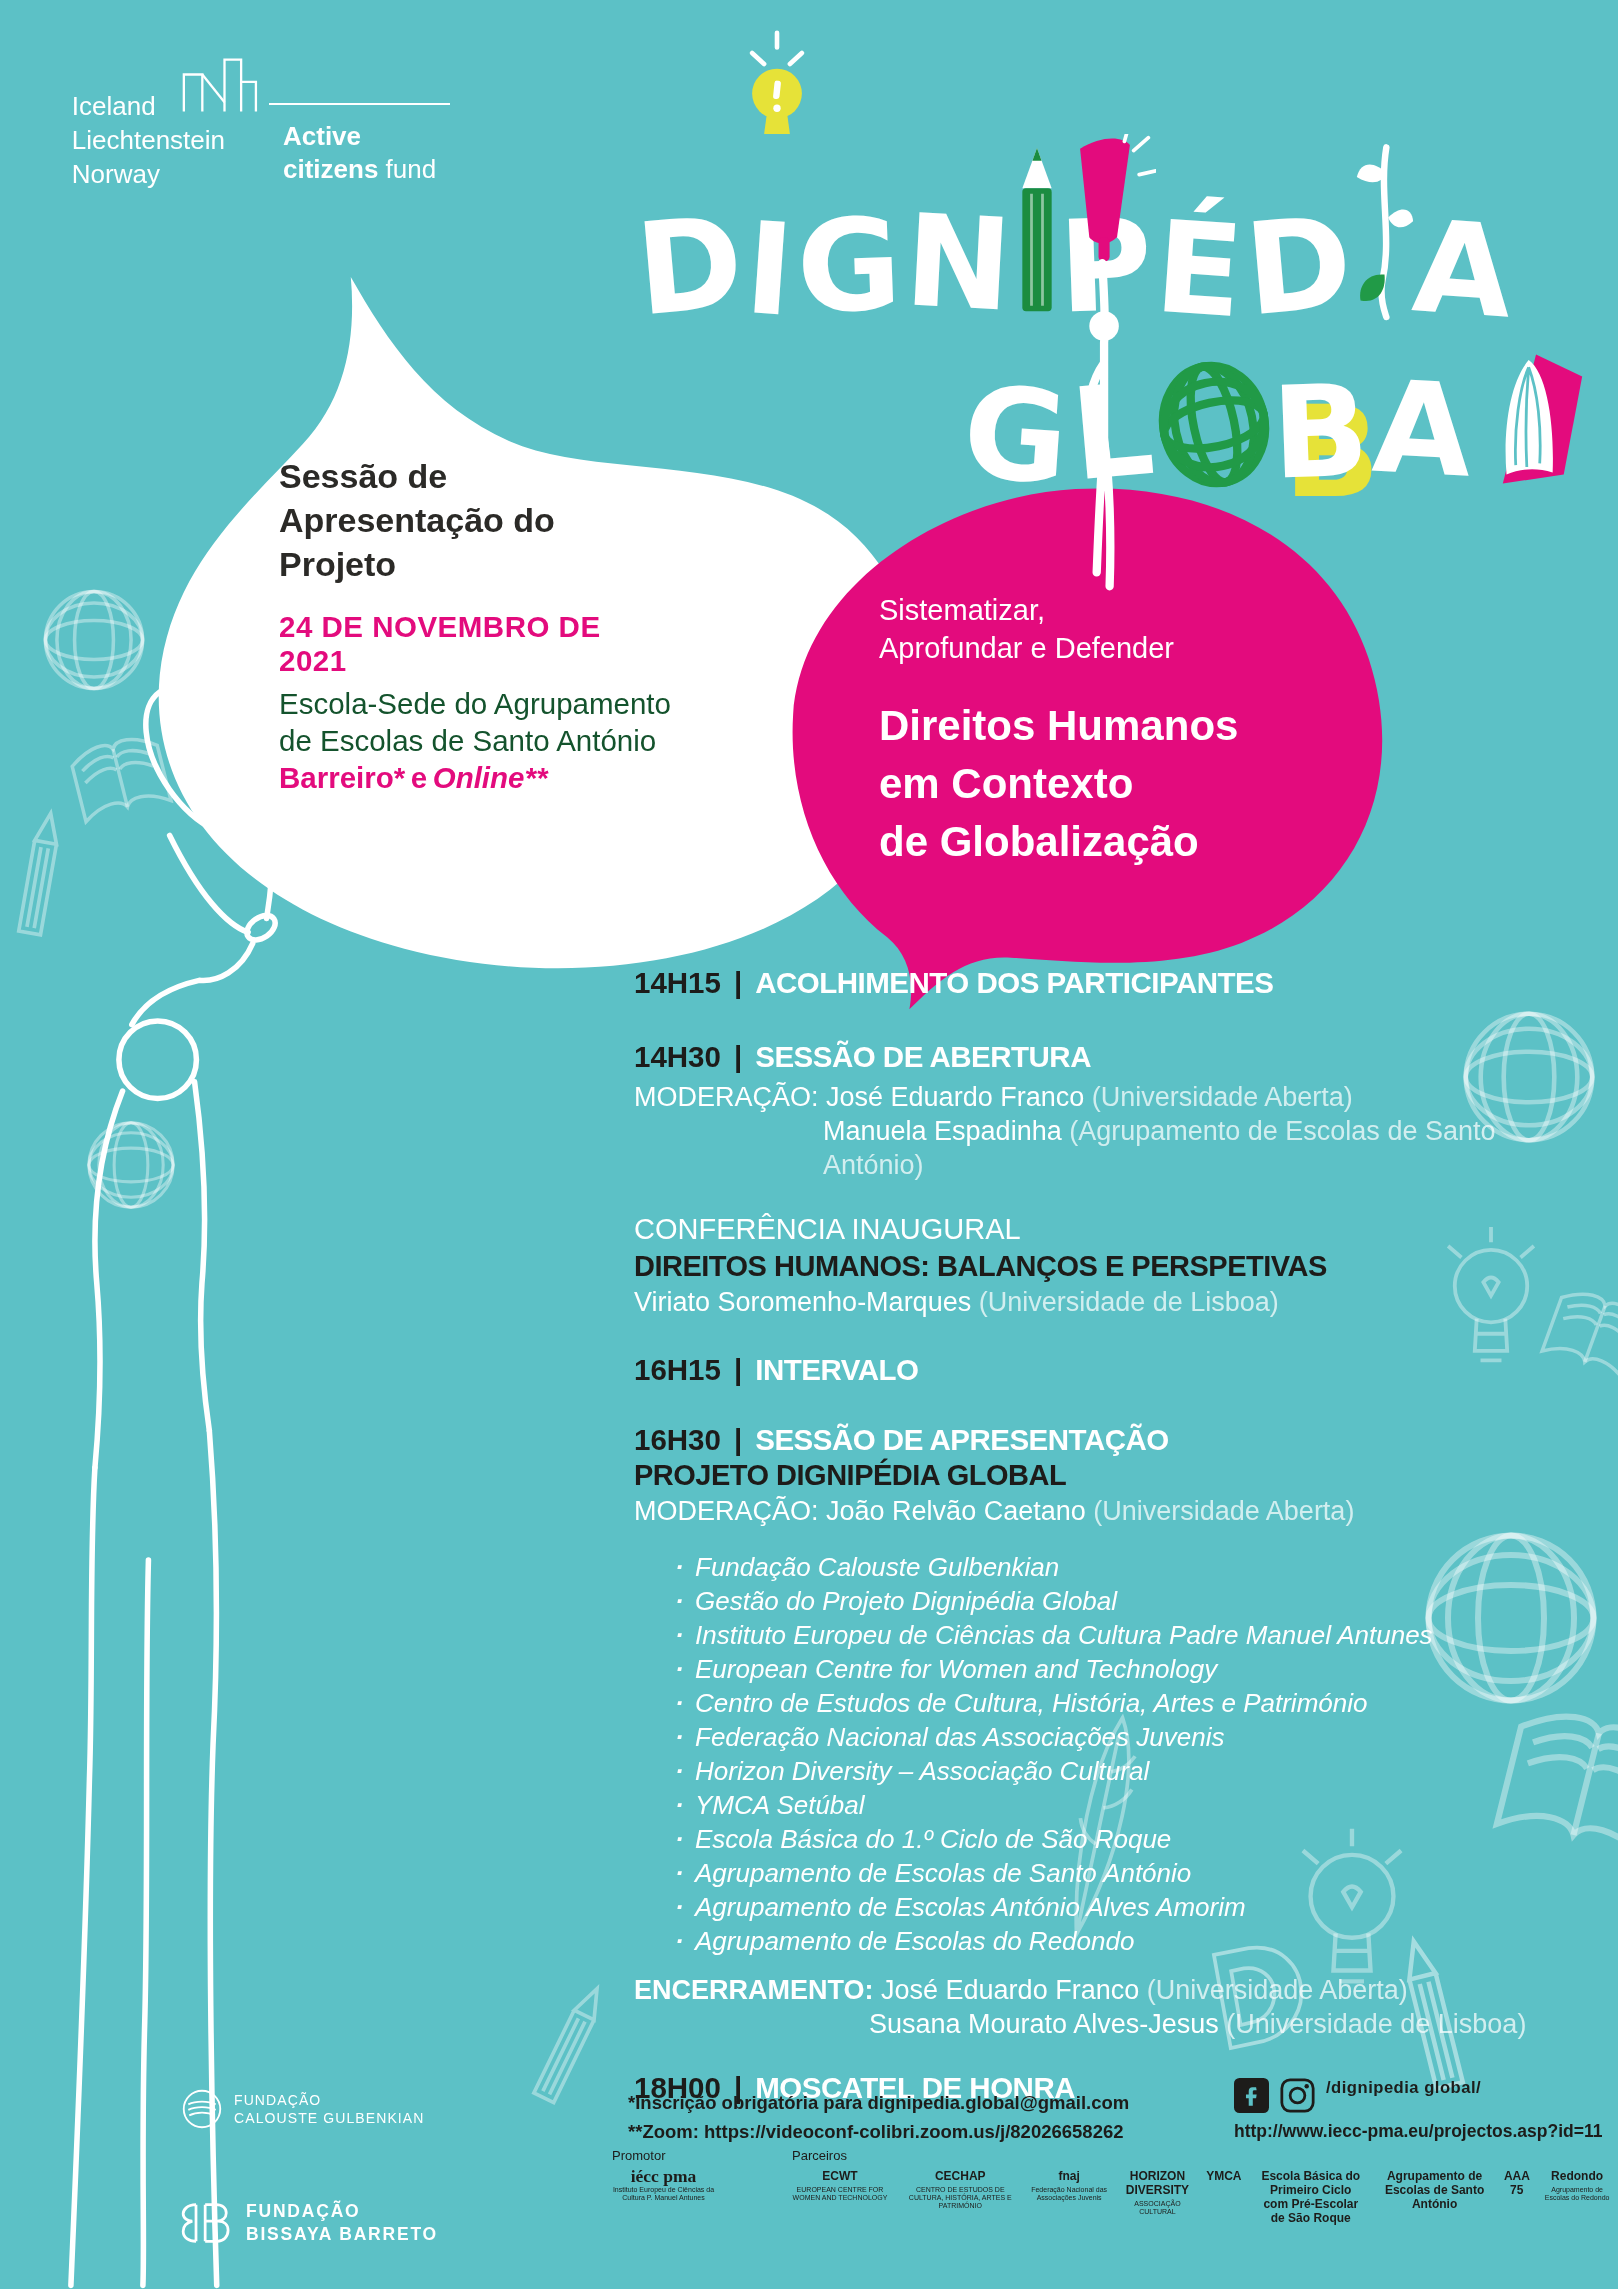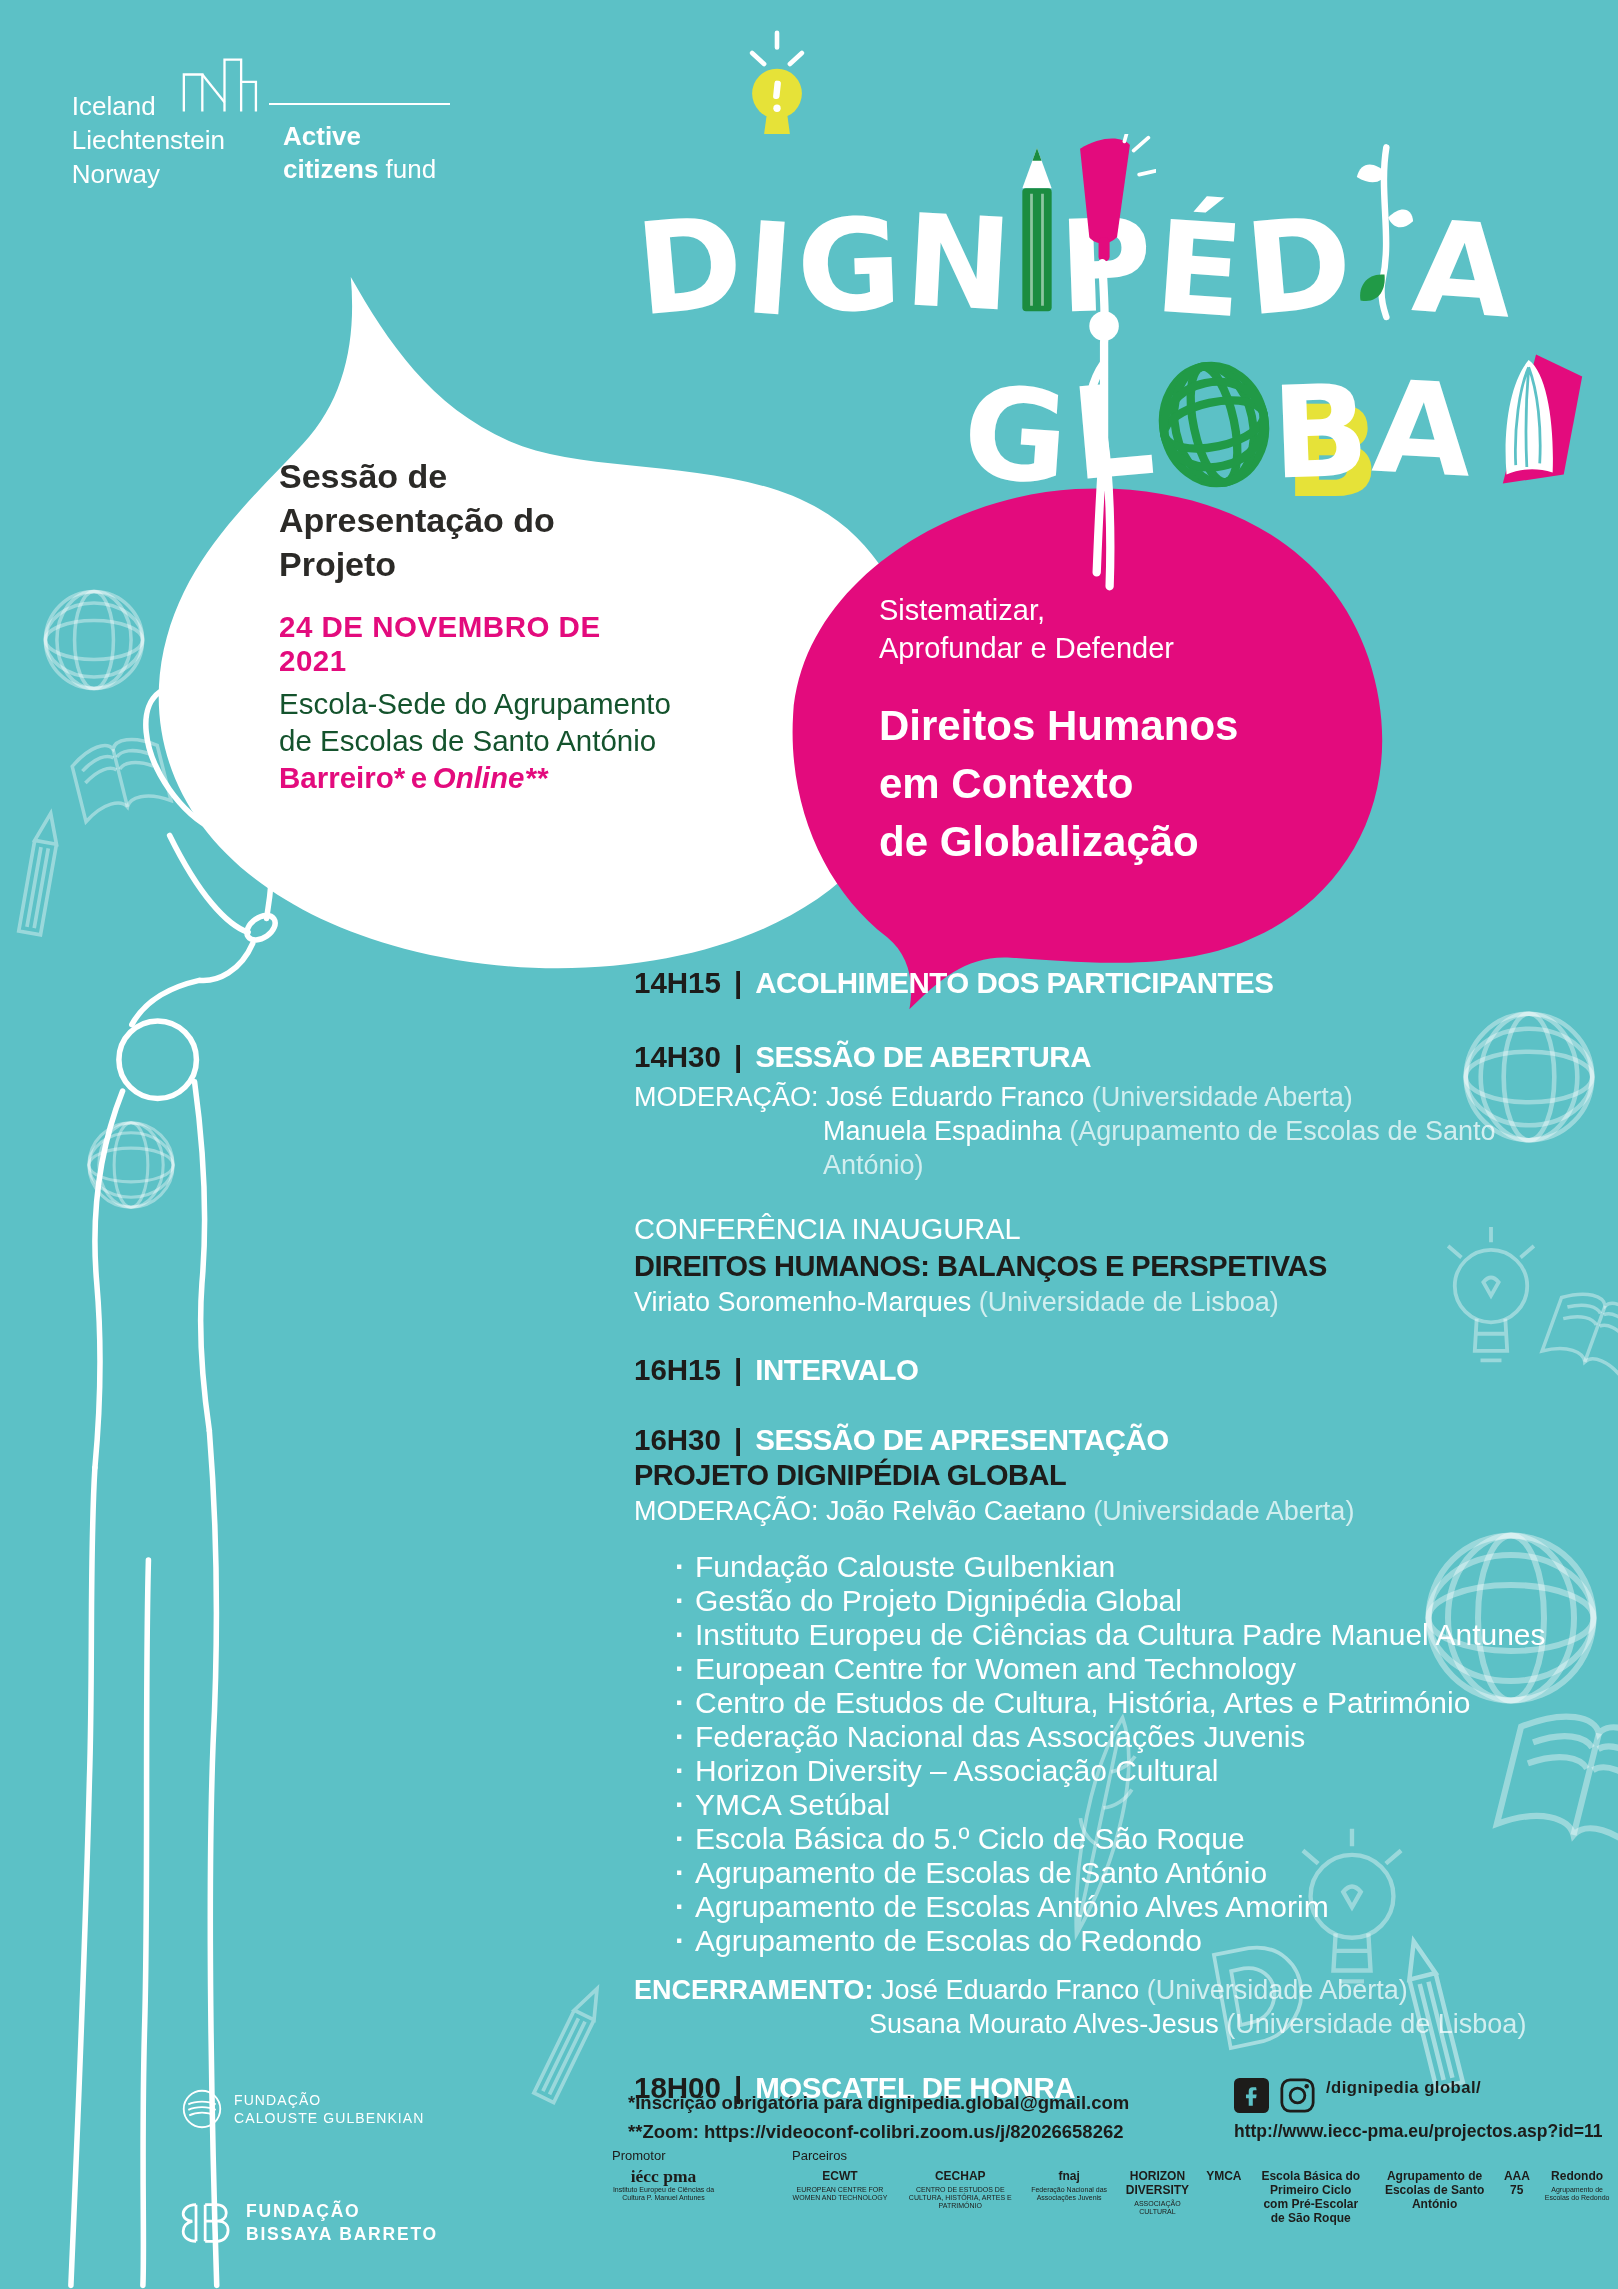--- a/index.html
+++ b/index.html
@@ -46,21 +46,21 @@
   .sched{position:absolute;left:634px;top:965px;width:951px;z-index:2;color:#fff;}
   .trow{font-size:29.5px;line-height:35px;white-space:nowrap;}
   .time{font-weight:800;color:#1d1c1a;}
   .pipe{font-weight:700;color:#1d1c1a;margin:0 13px;}
   .ttl{font-weight:800;color:#fff;letter-spacing:-0.5px;}
   .dttl{font-size:29px;line-height:37px;font-weight:800;color:#1d1c1a;letter-spacing:-0.5px;}
   .mod{font-size:27px;line-height:34px;}
   .org{color:rgba(255,255,255,.72);}
   .kicker{font-size:29px;line-height:37px;font-weight:400;}
   .blist{list-style:none;margin:22px 0 0 0;padding:0 0 0 61px;}
-  .blist li{position:relative;font-size:30px;line-height:34px;font-weight:400;}
+  .blist li{position:relative;font-size:26px;line-height:34px;font-weight:400;font-style:italic;}
   .blist li::before{content:"·";position:absolute;left:-20px;font-weight:800;}
   .lbl{font-weight:800;}
 
   
   .notes{position:absolute;left:628px;top:2088px;font-size:18.5px;line-height:29px;font-weight:700;
          color:#1d1c1a;z-index:2;}
   .grp-label{position:absolute;font-size:13px;color:#1d1c1a;z-index:2;}
   .logo-strip{position:absolute;top:2169px;display:flex;gap:14.8px;align-items:flex-start;z-index:2;}
   .plogo{display:flex;flex-direction:column;align-items:center;text-align:center;max-width:109px;
          color:#1d1c1a;}
@@ -322,21 +322,21 @@
 
     <ul class="blist">
         <li>Fundação Calouste Gulbenkian</li>
         <li>Gestão do Projeto Dignipédia Global</li>
         <li>Instituto Europeu de Ciências da Cultura Padre Manuel Antunes</li>
         <li>European Centre for Women and Technology</li>
         <li>Centro de Estudos de Cultura, História, Artes e Património</li>
         <li>Federação Nacional das Associações Juvenis</li>
         <li>Horizon Diversity – Associação Cultural</li>
         <li>YMCA Setúbal</li>
-        <li>Escola Básica do 5.º Ciclo de São Roque</li>
+        <li>Escola Básica do 1.º Ciclo de São Roque</li>
         <li>Agrupamento de Escolas de Santo António</li>
         <li>Agrupamento de Escolas António Alves Amorim</li>
         <li>Agrupamento de Escolas do Redondo</li>
       </ul>
 
     <div class="mod" style="margin-top:14.8px">
       <span class="lbl">ENCERRAMENTO:</span>
       <span>José Eduardo Franco</span>
       <span class="org">(Universidade Aberta)</span>
     </div>

